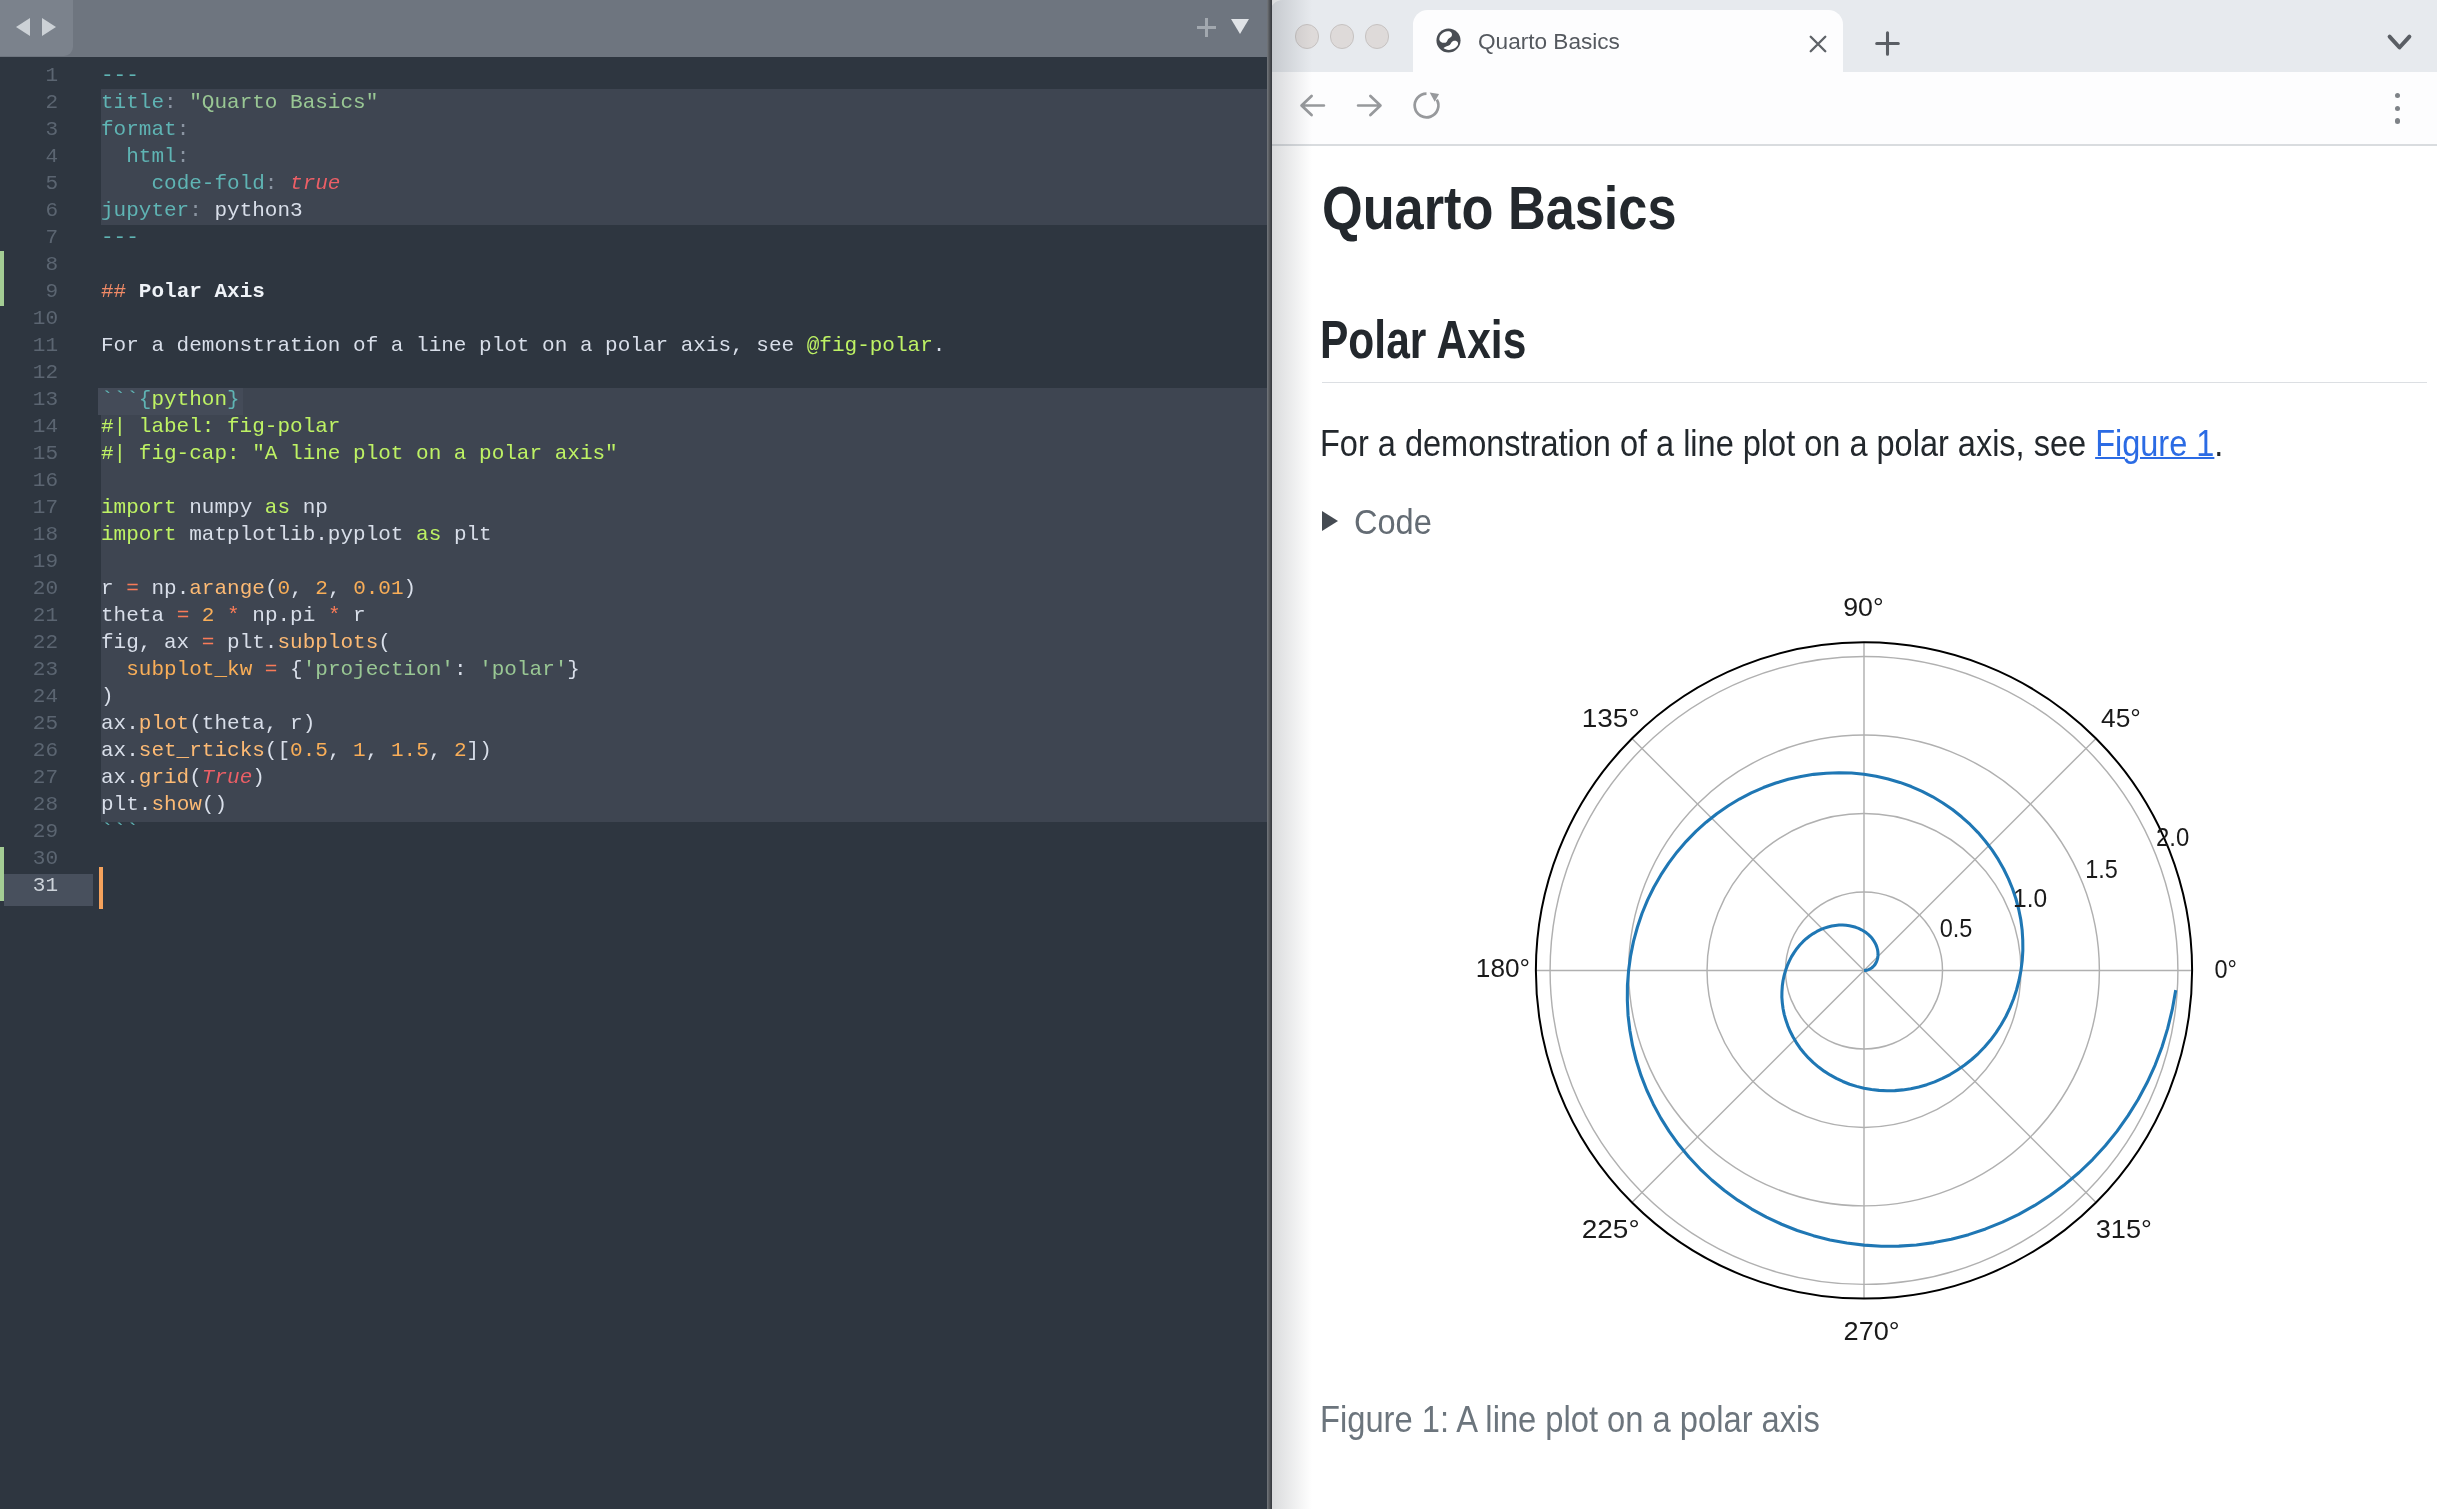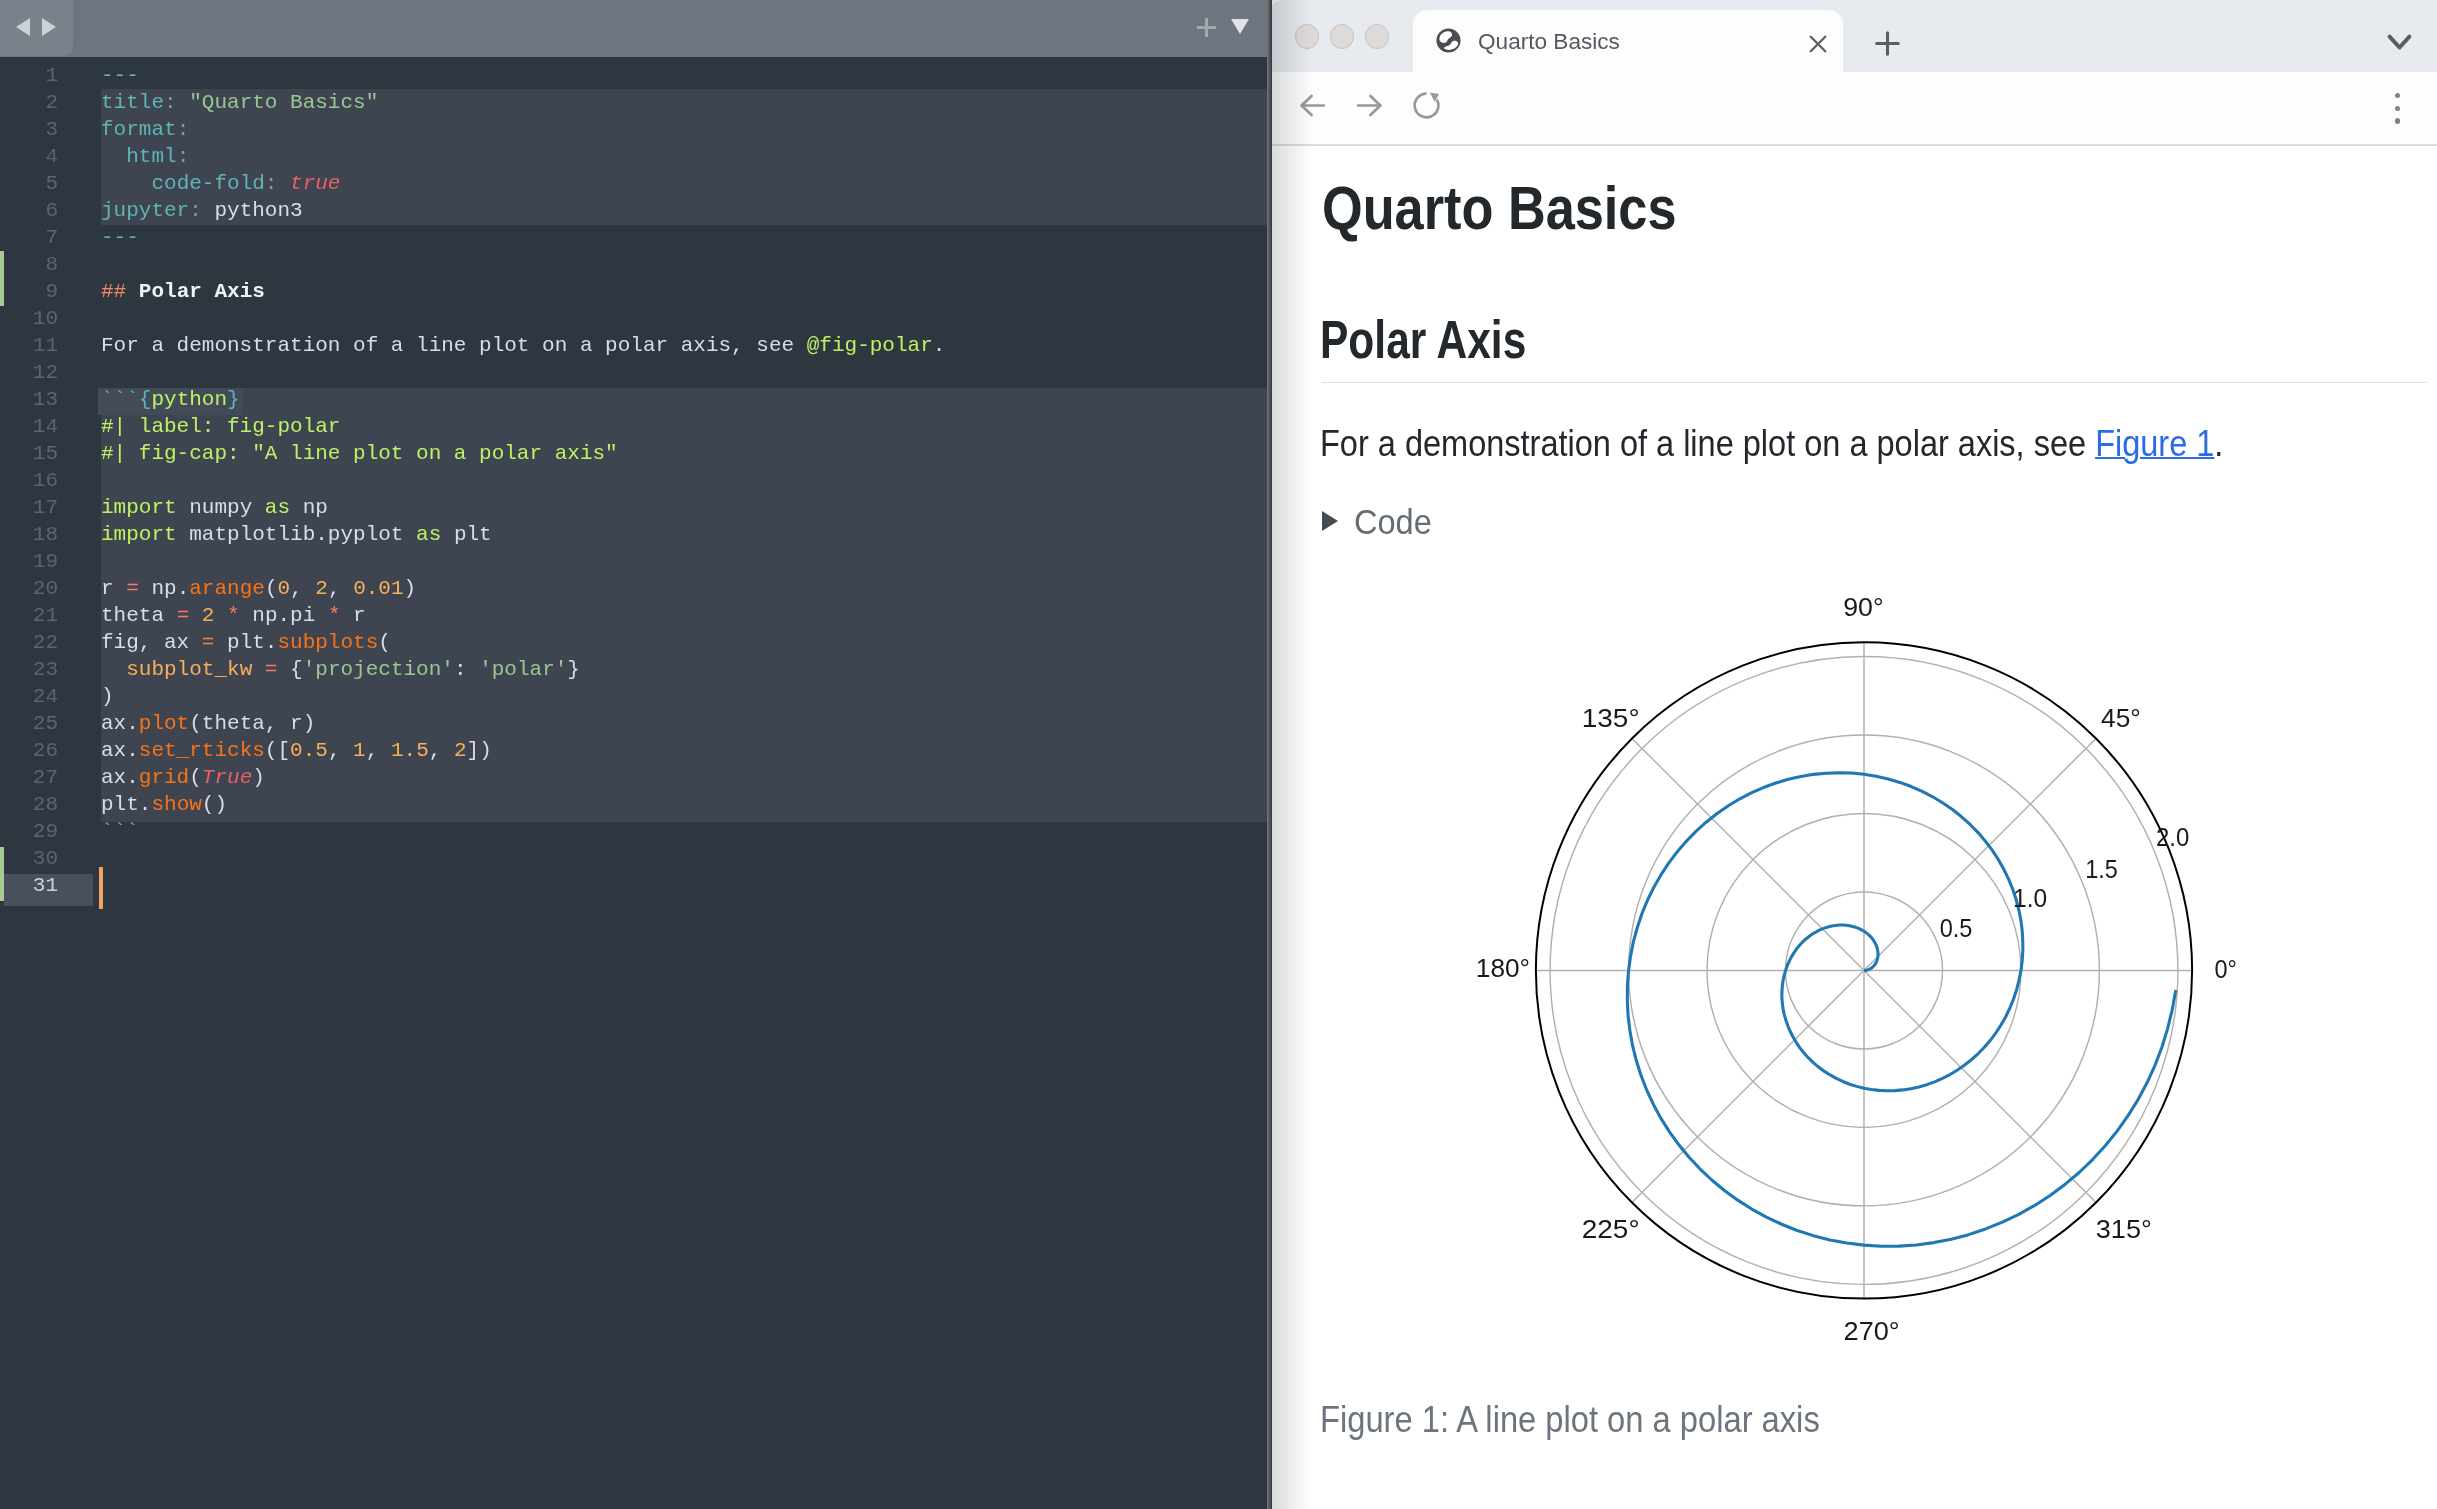--- a/index.html
+++ b/index.html
@@ -14,21 +14,21 @@
   #tabx{position:absolute;left:268px;top:9px;font-size:30px;color:#939ba4;}
   .tri{width:0;height:0;position:absolute;}
   #editor .code{position:absolute;left:101px;top:62px;font-family:"Liberation Mono",monospace;font-size:21px;line-height:27px;white-space:pre;color:#d8dee9;margin:0;}
   #gutter{position:absolute;left:0;top:62px;width:58px;text-align:right;font-family:"Liberation Mono",monospace;font-size:21px;line-height:27px;color:#5b6571;white-space:pre;}
   .c-teal{color:#5fb4b4;}
   .c-green{color:#99c794;}
   .c-red{color:#ec5f66;font-style:italic;}
   .c-org{color:#f9ae58;}
   .c-op{color:#f97b58;}
   .c-pur{color:#bef264;}
-  .c-blue{color:#f97316;}
+  .c-blue{color:#fdba74;}
   .c-com{color:#bef264;text-align:right;}
   .c-hdr{color:#f08a66;}
   .c-bold{color:#eff3f8;font-weight:bold;}
   
   #browser{position:absolute;left:1270px;top:0;width:1352px;height:1509px;background:#ffffff;border-radius:12.7px 0 0 0;}
   #tabstrip{position:absolute;left:0;top:0;width:1167px;height:72px;background:#e7eaee;border-radius:12.7px 0 0 0;}
   .light{position:absolute;top:24.4px;width:24.4px;height:24.4px;border-radius:50%;background:#dedad9;border:0.9px solid #c6c2c1;box-sizing:border-box;}
   #btab{position:absolute;left:143px;top:10px;width:430px;height:62px;background:#fdfdfe;border-radius:14.5px 14.5px 0 0;}
   #toolbar{position:absolute;left:0;top:72px;width:1167px;height:72px;background:#fdfdfe;}
   #omni{position:absolute;left:198px;top:4.5px;width:598px;height:52px;background:#eef0f3;border-radius:26px;}

